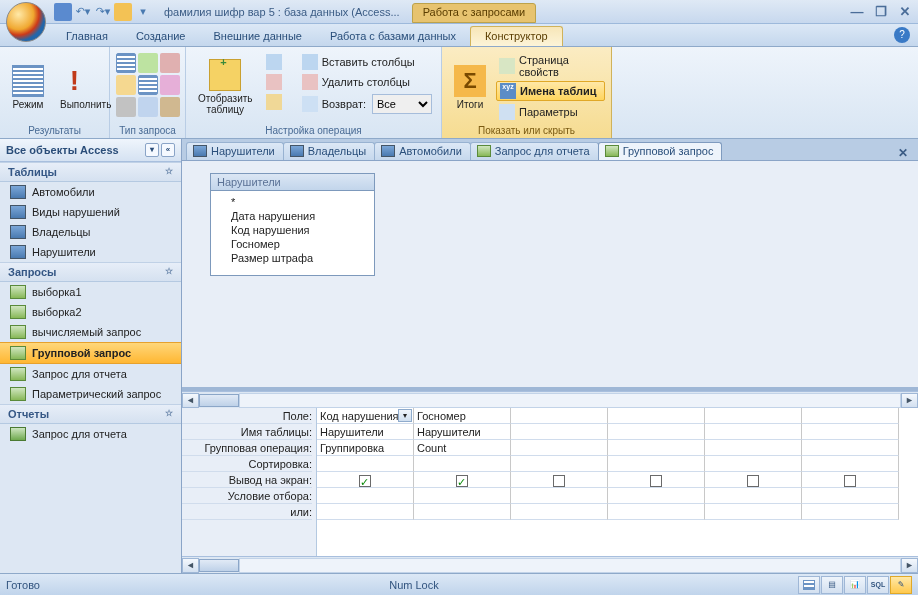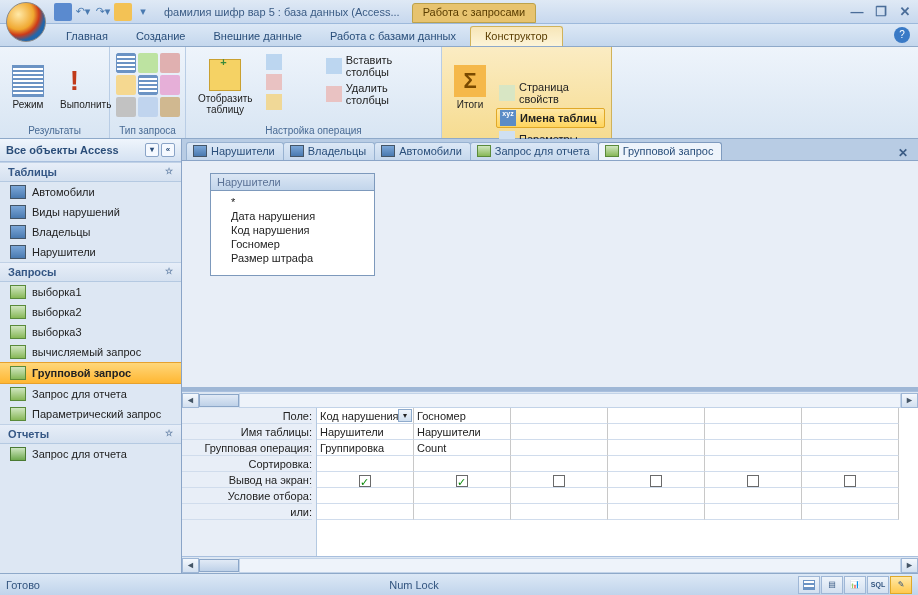--- a/index.html
+++ b/index.html
@@ -190,32 +190,37 @@
       </div>
       <div class="small-btns" style="flex:2;">
         <div class="sm-btn">
             <div class="ic16" style="background:#bcd6f0;"></div>
             <span>Вставить столбцы</span>
           </div>
         <div class="sm-btn">
             <div class="ic16" style="background:#e9c2c2;"></div>
             <span>Удалить столбцы</span>
           </div>
+        <div class="sm-btn">
+            <div class="ic16" style="background:#cde0f4;"></div>
+            <span>Возврат:</span>
+          <select class="ribbon-sel" style="width:60px; margin-left:2px;"><option>Все</option></select>
+        </div>
       </div>
     </div>
     <div class="rgroup-label">Настройка операция</div>
   </div>
 
   <div class="rgroup special" style="width:170px;">
     <div class="rgroup-body">
       <div class="big-btn">
         <div class="ic ic-sigma">Σ</div>
         <div class="lbl">Итоги</div>
       </div>
-      <div class="small-btns" style="flex:1;margin-top:27px;">
+      <div class="small-btns" style="flex:1;">
         <div class="sm-btn">
             <div class="ic16" style="background:#d8e6c4;"></div>
             <span>Страница свойств</span>
           </div>
         <div class="sm-btn hl">
             <div class="ic16" style="background:#5b8cc6;color:#fff;font-size:7px;text-align:center;line-height:8px;">xyz</div>
             <span>Имена таблиц</span>
           </div>
         <div class="sm-btn">
             <div class="ic16" style="background:#cfe0f2;"></div>
@@ -261,24 +266,20 @@
           <span>Запросы</span>
           <span class="chev">☆</span>
         </div>
         <div class="nav-item">
           <div class="obj-ic ic-query"></div>
           <span>выборка1</span>
         </div>
         <div class="nav-item">
           <div class="obj-ic ic-query"></div>
           <span>выборка2</span>
-        </div>
-        <div class="nav-item">
-          <div class="obj-ic ic-query"></div>
-          <span>выборка3</span>
         </div>
         <div class="nav-item">
           <div class="obj-ic ic-query"></div>
           <span>вычисляемый запрос</span>
         </div>
         <div class="nav-item selected">
           <div class="obj-ic ic-query"></div>
           <span>Групповой запрос</span>
         </div>
         <div class="nav-item">

